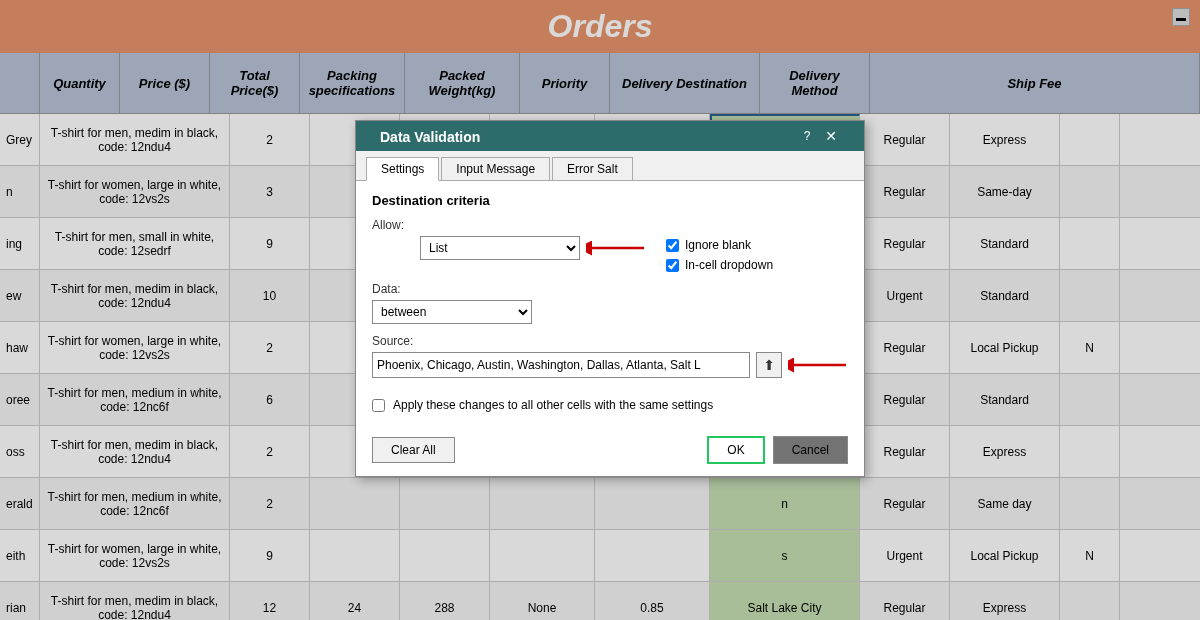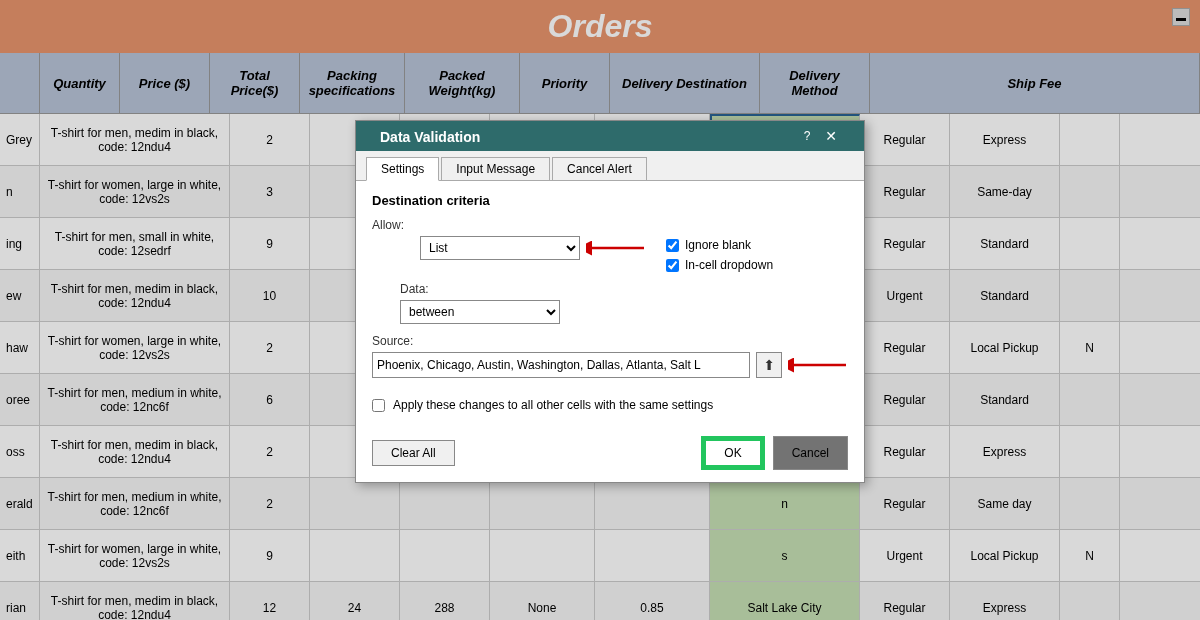--- a/index.html
+++ b/index.html
@@ -248,21 +248,21 @@
     }
     .btn {
       padding: 5px 18px;
       font-size: 12px;
       border: 1px solid #888;
       background: #f0f0f0;
       cursor: pointer;
     }
     .btn-ok {
       background: #fff;
-      border: 5px solid #22c55e;
+      border: 2px solid #22c55e;
       color: #000;
     }
     .btn-cancel {
       background: #737373;
     }
 
     
   </style>
 </head>
 <body>
@@ -425,21 +425,21 @@
     <span class="dialog-title">Data Validation</span>
     <div class="dialog-controls">
       <span class="dialog-help">?</span>
       <span class="dialog-close">✕</span>
     </div>
   </div>
 
   <div class="dialog-tabs">
     <div class="dialog-tab active">Settings</div>
     <div class="dialog-tab">Input Message</div>
-    <div class="dialog-tab">Cancel Alert</div>
+    <div class="dialog-tab">Error Salt</div>
   </div>
 
   <div class="dialog-body">
     <div class="validation-criteria-label">Destination criteria</div>
 
     <div class="form-row">
       <div class="form-col">
         <span class="form-label">Allow:</span>
         <div style="display:flex;align-items:center;gap:6px;margin-left:48px;">
           <select class="form-select">
@@ -464,21 +464,21 @@
           <input type="checkbox" checked="" style="">
           <span>Ignore blank</span>
         </div>
         <div class="checkbox-row">
           <input type="checkbox" checked="" style="">
           <span>In-cell dropdown</span>
         </div>
       </div>
     </div>
 
-    <div class="form-col" style="margin-bottom:10px;margin-left:28px;">
+    <div class="form-col" style="margin-bottom:10px;">
       <span class="form-label">Data:</span>
       <select class="form-select">
         <option>between</option>
       </select>
     </div>
 
     <div class="form-col" style="margin-bottom:10px;">
       <span class="form-label">Source:</span>
       <div class="source-row">
         <input type="text" class="source-input" value="Phoenix, Chicago, Austin, Washington, Dallas, Atlanta, Salt L" style="">

